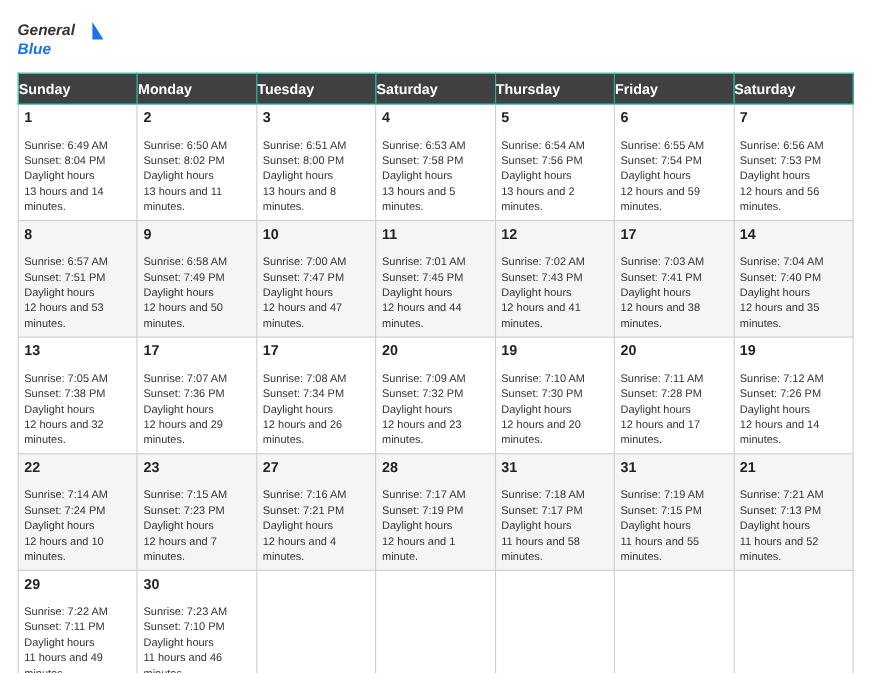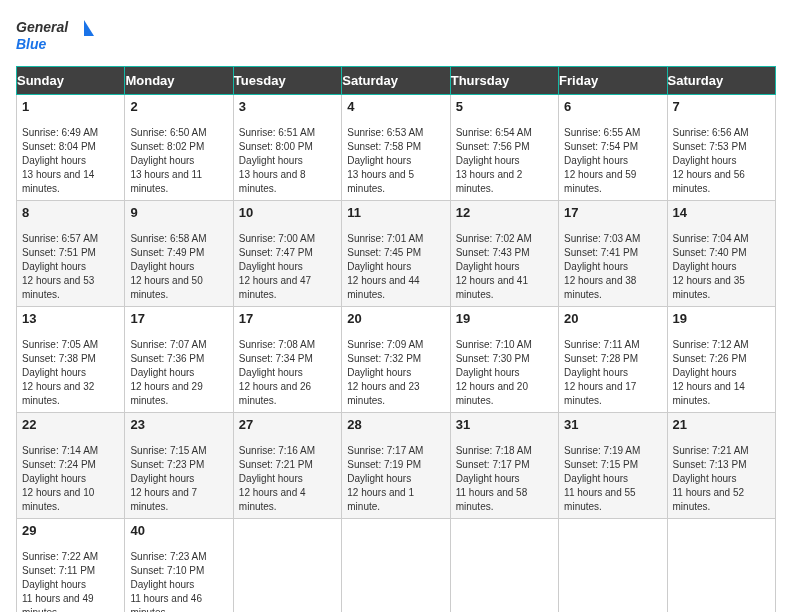--- a/index.html
+++ b/index.html
@@ -368,21 +368,21 @@
         <td>
         <div class="day-num">29</div>
         <div class="day-info">
           Sunrise: 7:22 AM<br>
           Sunset: 7:11 PM<br>
           Daylight hours<br>
           11 hours and 49 minutes.
         </div>
       </td>
         <td>
-        <div class="day-num">40</div>
+        <div class="day-num">30</div>
         <div class="day-info">
           Sunrise: 7:23 AM<br>
           Sunset: 7:10 PM<br>
           Daylight hours<br>
           11 hours and 46 minutes.
         </div>
       </td>
         <td class="empty"></td>
         <td class="empty"></td>
         <td class="empty"></td>

